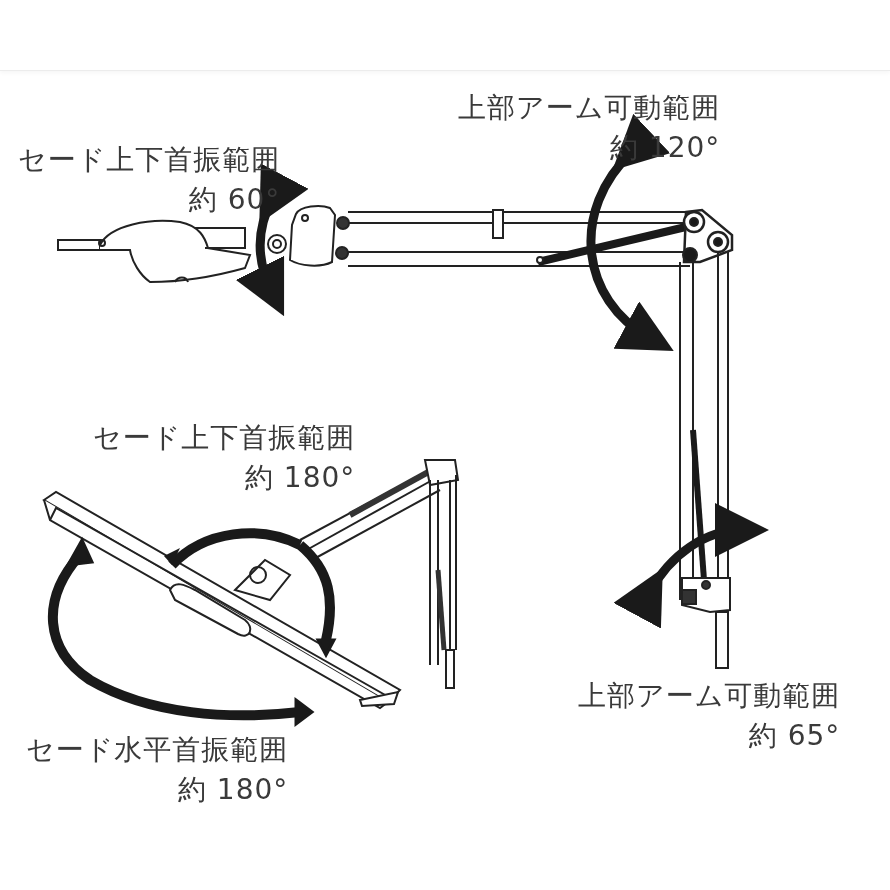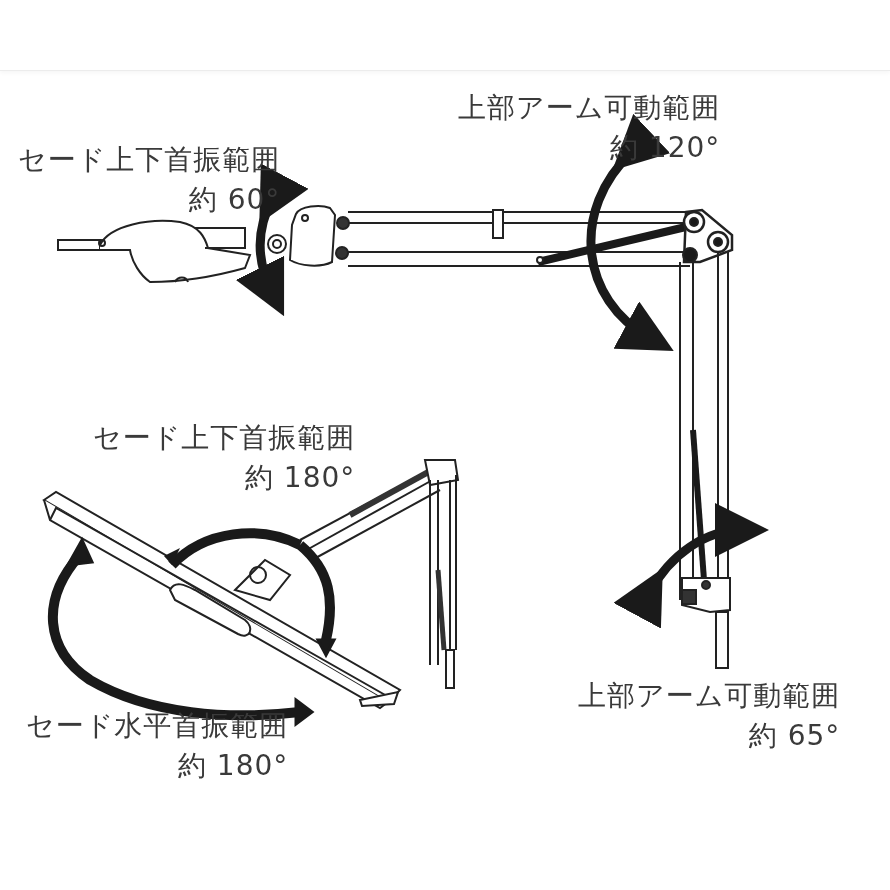--- a/index.html
+++ b/index.html
@@ -126,16 +126,16 @@
   <span class="deg">約 120°</span>
 </div>
 <div class="label" style="left:93px; top:418px;">
   <span>セード上下首振範囲</span>
   <span class="deg">約 180°</span>
 </div>
 <div class="label" style="left:578px; top:676px;">
   <span>上部アーム可動範囲</span>
   <span class="deg">約 65°</span>
 </div>
-<div class="label" style="left:26px; top:706px;">
+<div class="label" style="left:26px; top:730px;">
   <span>セード水平首振範囲</span>
   <span class="deg">約 180°</span>
 </div>
 
 </body></html>

